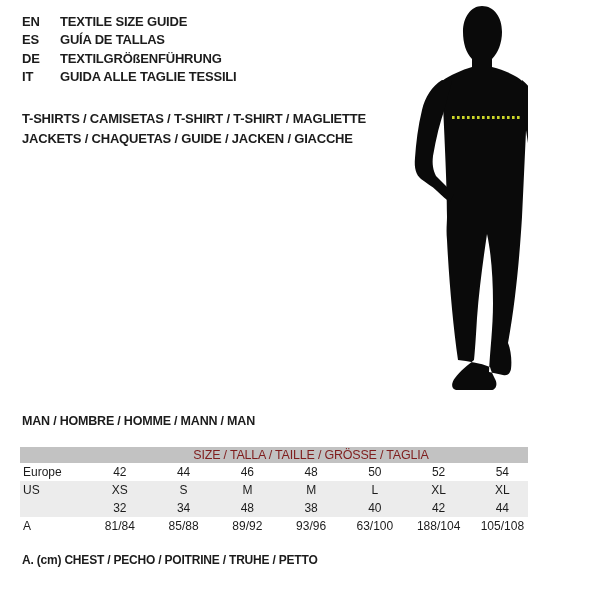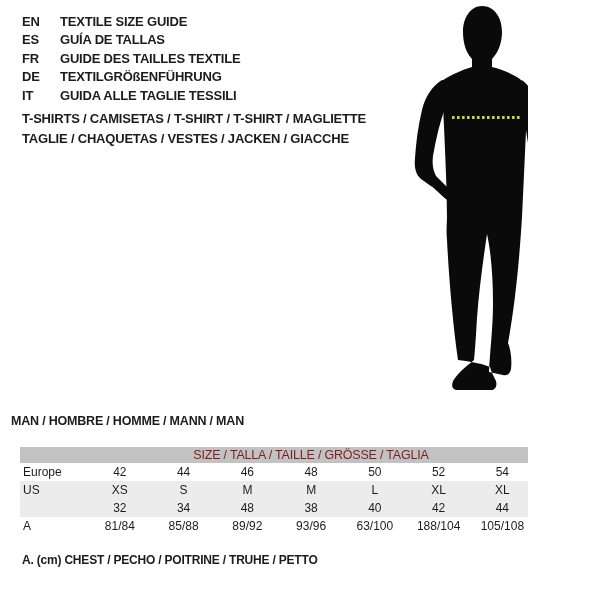--- a/index.html
+++ b/index.html
@@ -17,21 +17,21 @@
         line-height:20px;letter-spacing:-0.2px;white-space:nowrap;}
 
   
   .figure{position:absolute;left:390px;top:0;width:210px;height:410px;}
   .figure path{fill:var(--silhouette,#0a0a0a);}
   .dash-yellow{stroke:var(--dash_yellow,#ccd629);}
   .dash-black{stroke:var(--dash_black,#1a1a1a);}
   .measure-label{font-family:"Liberation Sans",sans-serif;font-size:13px;fill:#111;}
 
   
-  .man-label{position:absolute;left:11px;top:414px;font-size:12.5px;font-weight:bold;
+  .man-label{position:absolute;left:22px;top:414px;font-size:12.5px;font-weight:bold;
              letter-spacing:-0.2px;white-space:nowrap;}
 
   
   .size-table{position:absolute;left:20px;top:447px;width:578px;border-collapse:collapse;
               table-layout:fixed;font-size:12px;color:var(--text,#1c1c1c);}
   .size-table th{background:var(--header_bg,#c2c2c2);font-weight:normal;text-align:center;
                  padding:1px 0 1px 4px;color:#7f1d1d;font-size:12.5px;height:14px;
                  letter-spacing:-0.2px;}
   .size-table td{text-align:center;height:18px;padding:0;font-weight:normal;}
   .size-table td.lbl{text-align:left;padding-left:3px;}
@@ -50,36 +50,32 @@
   <div class="langs">
     <div class="lang-row">
       <span class="lang-code">EN</span>
       <span class="lang-text">TEXTILE SIZE GUIDE</span>
     </div>
     <div class="lang-row">
       <span class="lang-code">ES</span>
       <span class="lang-text">GUÍA DE TALLAS</span>
     </div>
     <div class="lang-row">
-      <span class="lang-code">FR</span>
-      <span class="lang-text">GUIDE DES TAILLES TEXTILE</span>
-    </div>
-    <div class="lang-row">
       <span class="lang-code">DE</span>
       <span class="lang-text">TEXTILGRÖßENFÜHRUNG</span>
     </div>
     <div class="lang-row">
       <span class="lang-code">IT</span>
       <span class="lang-text">GUIDA ALLE TAGLIE TESSILI</span>
     </div>
   </div>
 
   <div class="cats">
     <div>T-SHIRTS / CAMISETAS / T-SHIRT / T-SHIRT / MAGLIETTE</div>
-    <div>TAGLIE / CHAQUETAS / VESTES / JACKEN / GIACCHE</div>
+    <div>JACKETS / CHAQUETAS / GUIDE / JACKEN / GIACCHE</div>
   </div>
 
   <svg class="figure" viewBox="0 0 210 410" xmlns="http://www.w3.org/2000/svg">
     <path d="M92,6
       C104,6 112,17 112,32 C112,43 108,53 102,59 L102,67
       C117,71 131,77 138,87
       C136,130 134,175 132,217
       C130,250 126,300 118,343
       C121,350 122,361 121,369 C120,374 117,376 113,375 L99,372
       C100,350 103,328 103,303 C103,277 101,252 97,234

